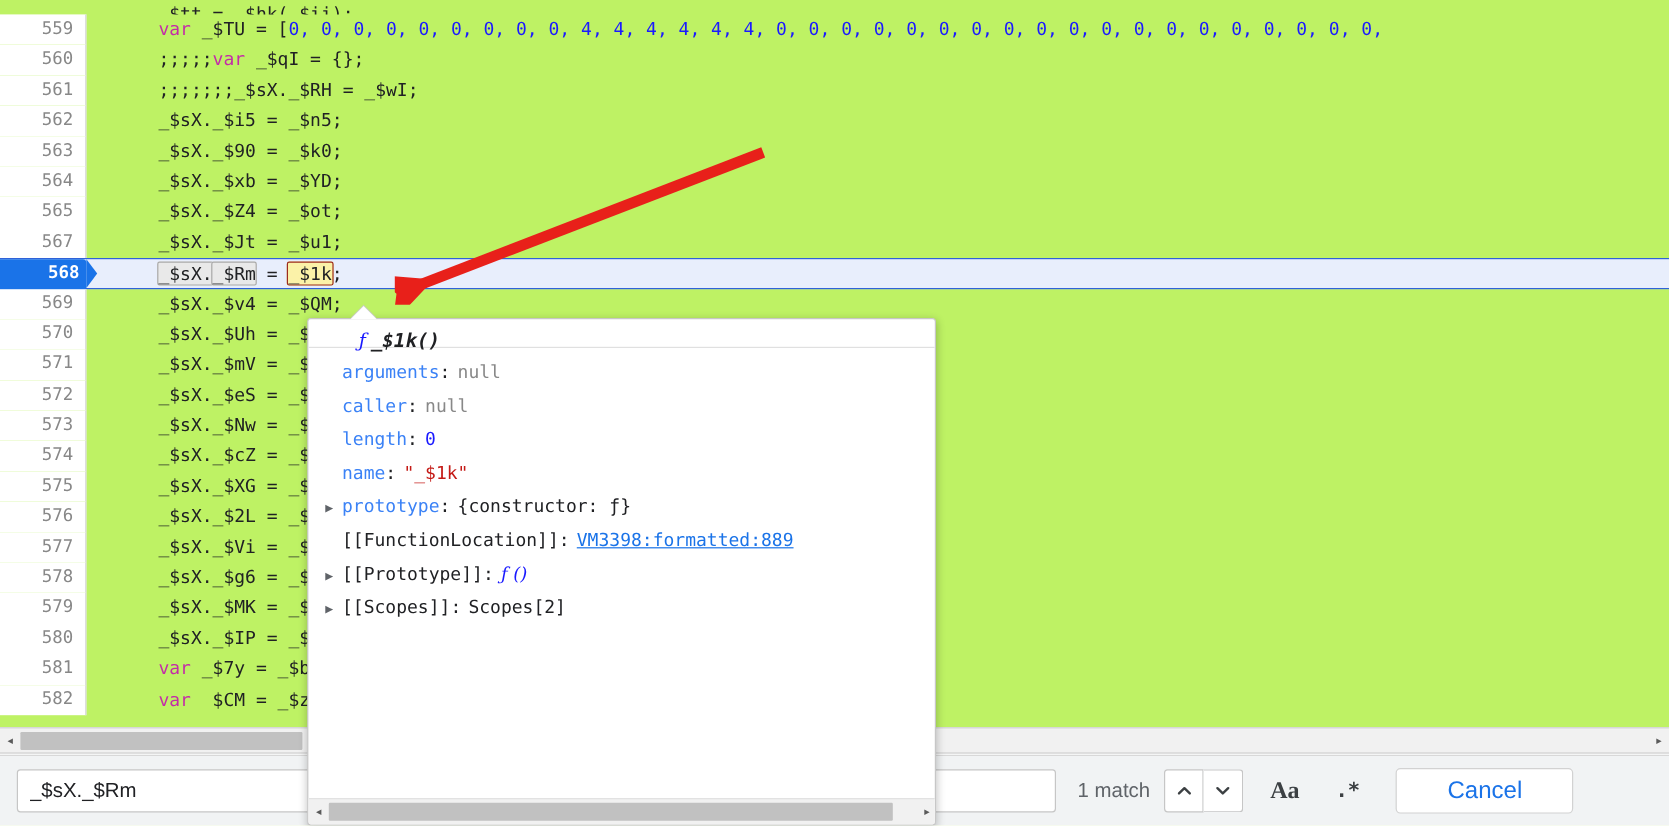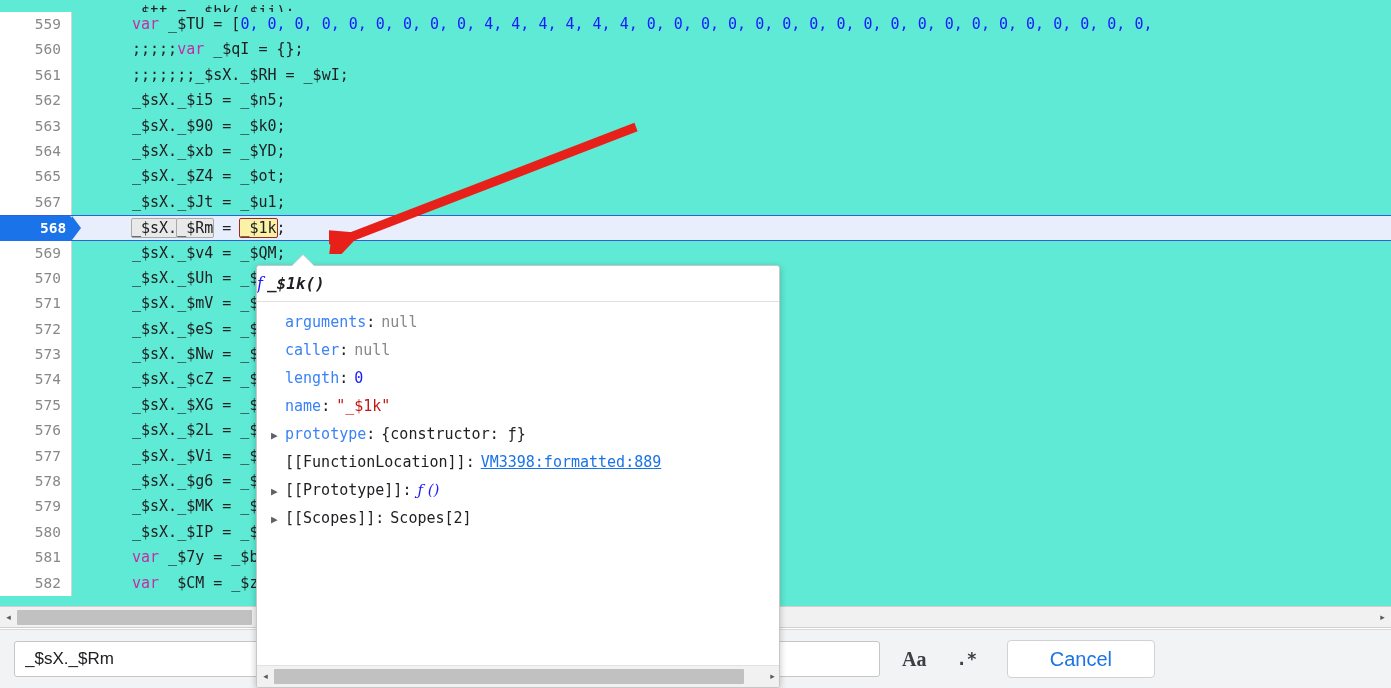--- a/index.html
+++ b/index.html
@@ -14,21 +14,21 @@
     position: relative;
     width: 1391px; height: 688px;
     background: #ffffff;
   }
 
   
   #editor {
     position: absolute;
     left: 0; top: 0;
     width: 1391px; height: 606px;
-    background: #5eead4;
+    background: #bef264;
     overflow: hidden;
   }
   .code-line {
     position: relative;
     height: 25.4px;
     line-height: 25.4px;
     white-space: pre;
     font-family: "DejaVu Sans Mono", monospace;
     font-size: 15px;
     color: #202124;
@@ -206,22 +206,23 @@
     position: absolute;
     left: 292px; top: 255px;
     width: 0; height: 0;
     border-left: 11px solid transparent;
     border-right: 11px solid transparent;
     border-bottom: 11px solid #ffffff;
     filter: drop-shadow(0 -1px 0 #c7c7c7);
     z-index: 21;
   }
   #popup-header {
-    height: 36px;
+    height: 24px;
     line-height: 36px;
+    padding-left: 42px;
     border-bottom: 1px solid #e0e0e0;
     font-family: "DejaVu Sans Mono", monospace;
     font-size: 16px;
     color: #202124;
     font-style: italic;
     font-weight: bold;
   }
   #popup-header .fglyph {
     color: #1a1aff;
     font-family: "DejaVu Serif", serif;
@@ -323,20 +324,33 @@
   </div>
 
   <div id="editor-hscroll">
     <span class="sb-arrow left">◂</span>
     <div class="thumb"></div>
     <span class="sb-arrow right">▸</span>
   </div>
 
   <div id="searchbar">
     <input id="search-input" type="text" value="_$sX._$Rm" placeholder="Find" style="">
+    <div id="match-group">
+      <span id="match-count">1 match</span>
+      <div class="nav-btn">
+        <svg width="14" height="14" viewBox="0 0 14 14">
+          <path d="M2.5 9.2 L7 4.8 L11.5 9.2" stroke="#3c4043" stroke-width="2" fill="none" stroke-linecap="round" stroke-linejoin="round"></path>
+        </svg>
+      </div>
+      <div class="nav-btn">
+        <svg width="14" height="14" viewBox="0 0 14 14">
+          <path d="M2.5 4.8 L7 9.2 L11.5 4.8" stroke="#3c4043" stroke-width="2" fill="none" stroke-linecap="round" stroke-linejoin="round"></path>
+        </svg>
+      </div>
+    </div>
     <div class="toggle-btn">Aa</div>
     <div class="toggle-btn regex">.*</div>
     <div id="cancel-btn">Cancel</div>
   </div>
 
   <div id="popup-tip"></div>
   <div id="popup">
     <div id="popup-header">
       <span class="fglyph">ƒ</span><span>_$1k()</span>
     </div>

